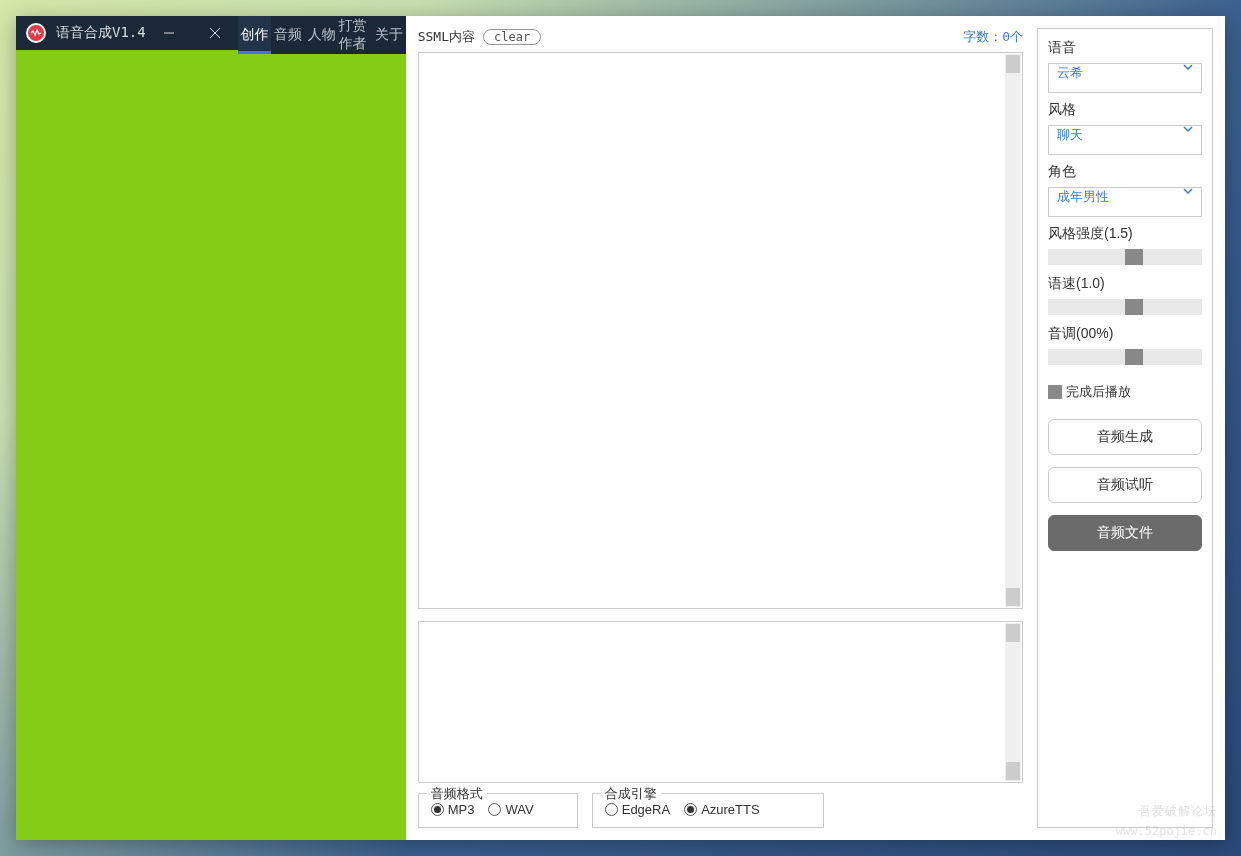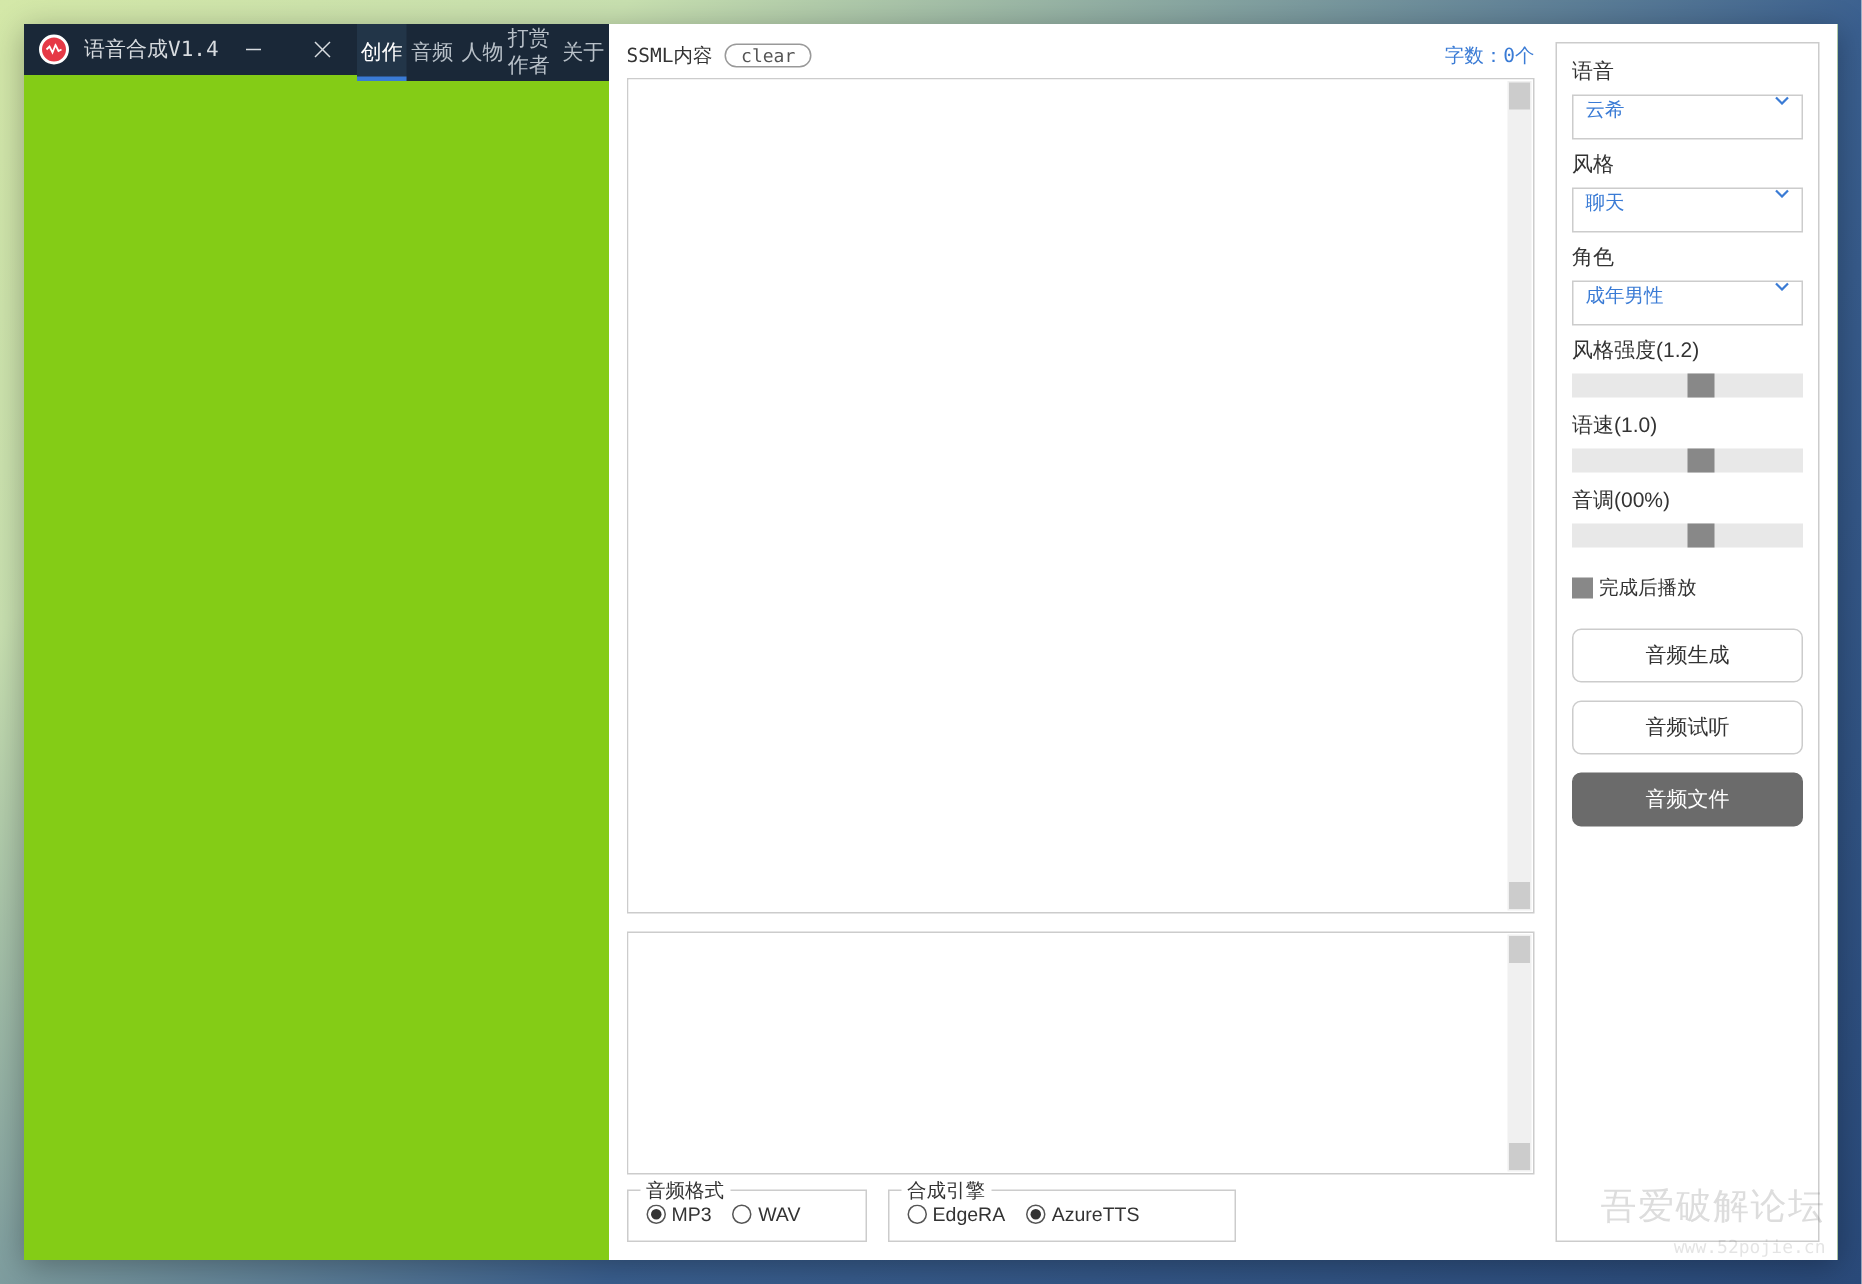--- a/index.html
+++ b/index.html
@@ -41,21 +41,21 @@
 .side-select { width: 100%; height: 30px; border: 1px solid #ccc; padding: 0 8px; font-size: 13px; color: #3a7bd5; cursor: pointer; display: flex; justify-content: space-between; background: #fff; }
 .chevron { width: 10px; height: 6px; }
 .slider-track { width: 100%; height: 16px; background: #e8e8e8; position: relative; margin-bottom: 4px; }
 .slider-thumb { position: absolute; top: 0; width: 18px; height: 16px; background: #888; }
 .gap-sm { margin-top: 2px; }
 .checkbox-row { display: flex; align-items: center; gap: 4px; font-size: 13px; color: #333; margin: 8px 0 6px; }
 .checkbox-box { width: 14px; height: 14px; background: #888; }
 .side-btn { width: 100%; height: 36px; border: 1px solid #ccc; border-radius: 6px; background: #fff; font-size: 14px; color: #333; cursor: pointer; margin-top: 6px; display: flex; align-items: center; justify-content: center; }
 .side-btn.grey { background: #6b6b6b; color: #fff; border-color: #6b6b6b; }
 .side-btn.dark { background: #1a2838; color: #fff; border-color: #1a2838; }
-.wm { position: absolute; right: 24px; bottom: 36px; font-size: 24px; color: rgba(120,120,120,0.25); font-family: Liberation Serif, serif; pointer-events: none; letter-spacing: 1px; }
+.wm { position: absolute; right: 24px; bottom: 36px; font-size: 12px; color: rgba(120,120,120,0.25); font-family: Liberation Serif, serif; pointer-events: none; letter-spacing: 1px; }
 .wm-sub { position: absolute; right: 24px; bottom: 18px; font-size: 12px; color: rgba(120,120,120,0.2); font-family: monospace; pointer-events: none; }
 </style>
 </head>
 <body>
 
 <div class="app-window">
 
   <div class="titlebar">
     <div class="titlebar-icon">
       <svg width="12" height="8" viewBox="0 0 12 8">
@@ -169,21 +169,21 @@
       </div>
 
       <div class="side-label gap-sm">角色</div>
       <div class="side-select">
         <span>成年男性</span>
         <svg class="chevron" viewBox="0 0 10 6">
             <path d="M1 1 L5 5 L9 1" stroke="#3a7bd5" stroke-width="1.5" fill="none"></path>
           </svg>
       </div>
 
-      <div class="side-label gap-sm">风格强度(1.2)</div>
+      <div class="side-label gap-sm">风格强度(1.5)</div>
       <div class="slider-track">
         <div class="slider-thumb" style="left:50%"></div>
       </div>
 
       <div class="side-label">语速(1.0)</div>
       <div class="slider-track">
         <div class="slider-thumb" style="left:50%"></div>
       </div>
 
       <div class="side-label">音调(00%)</div>

